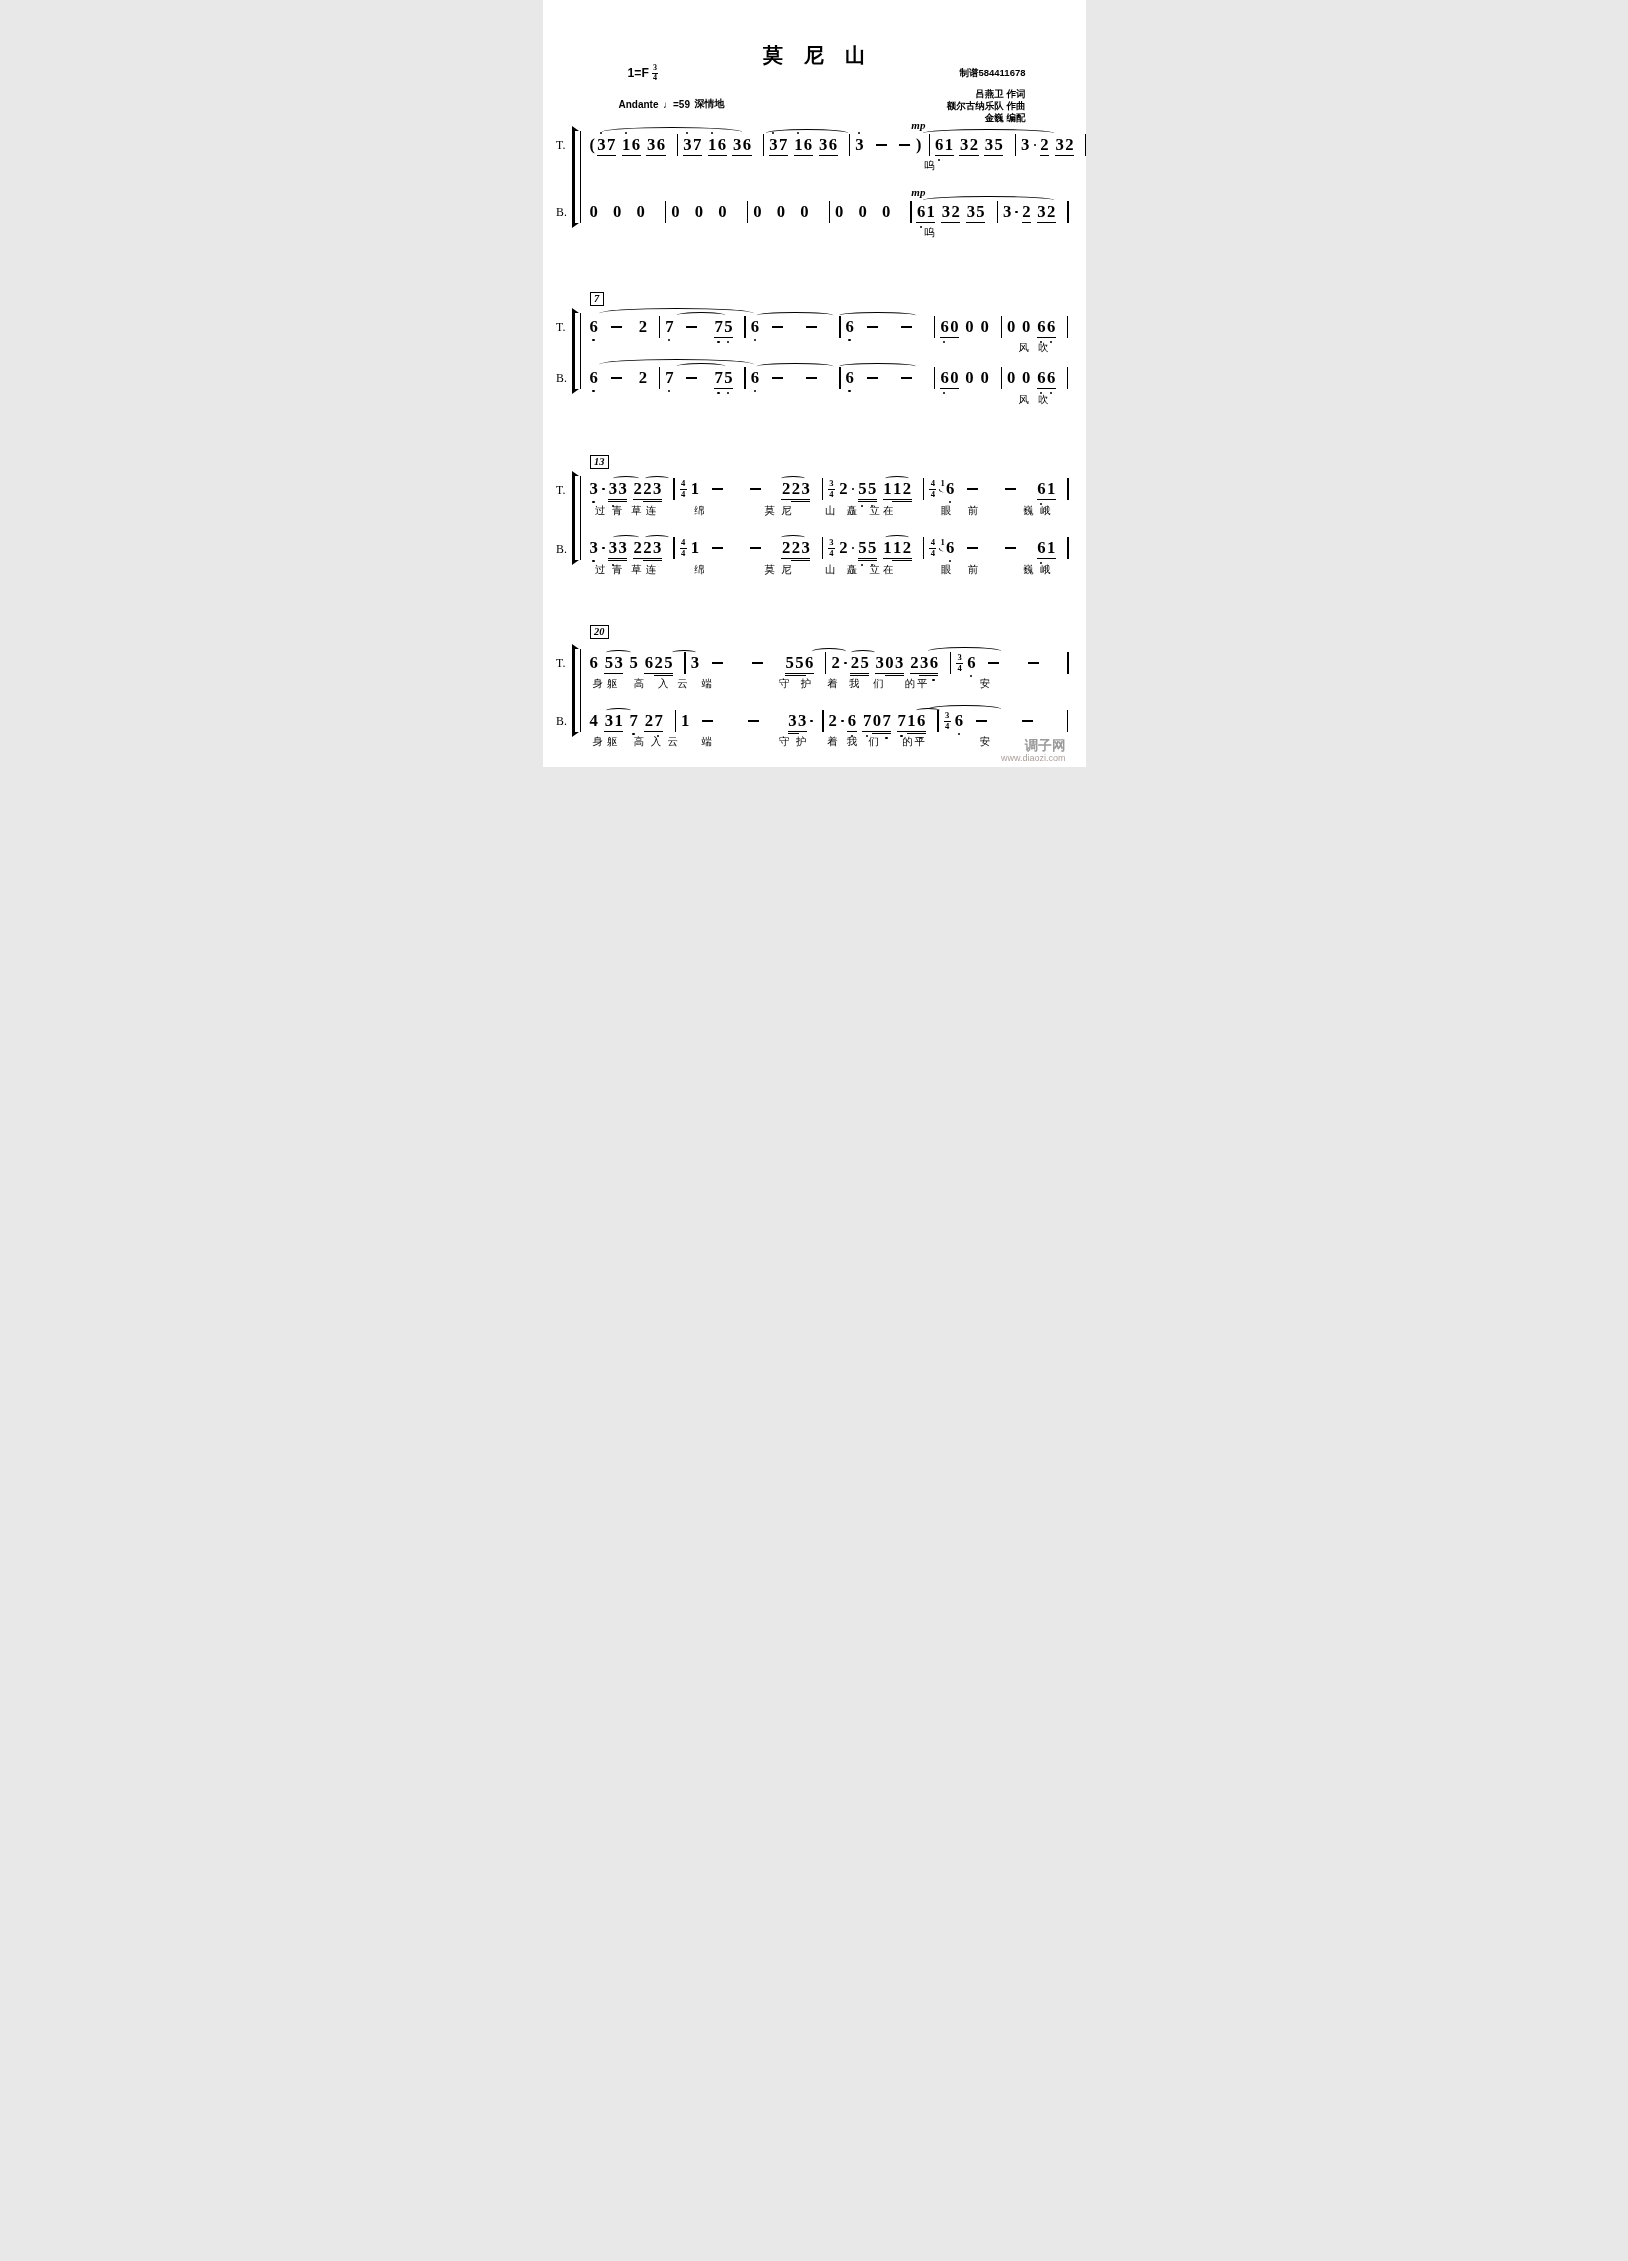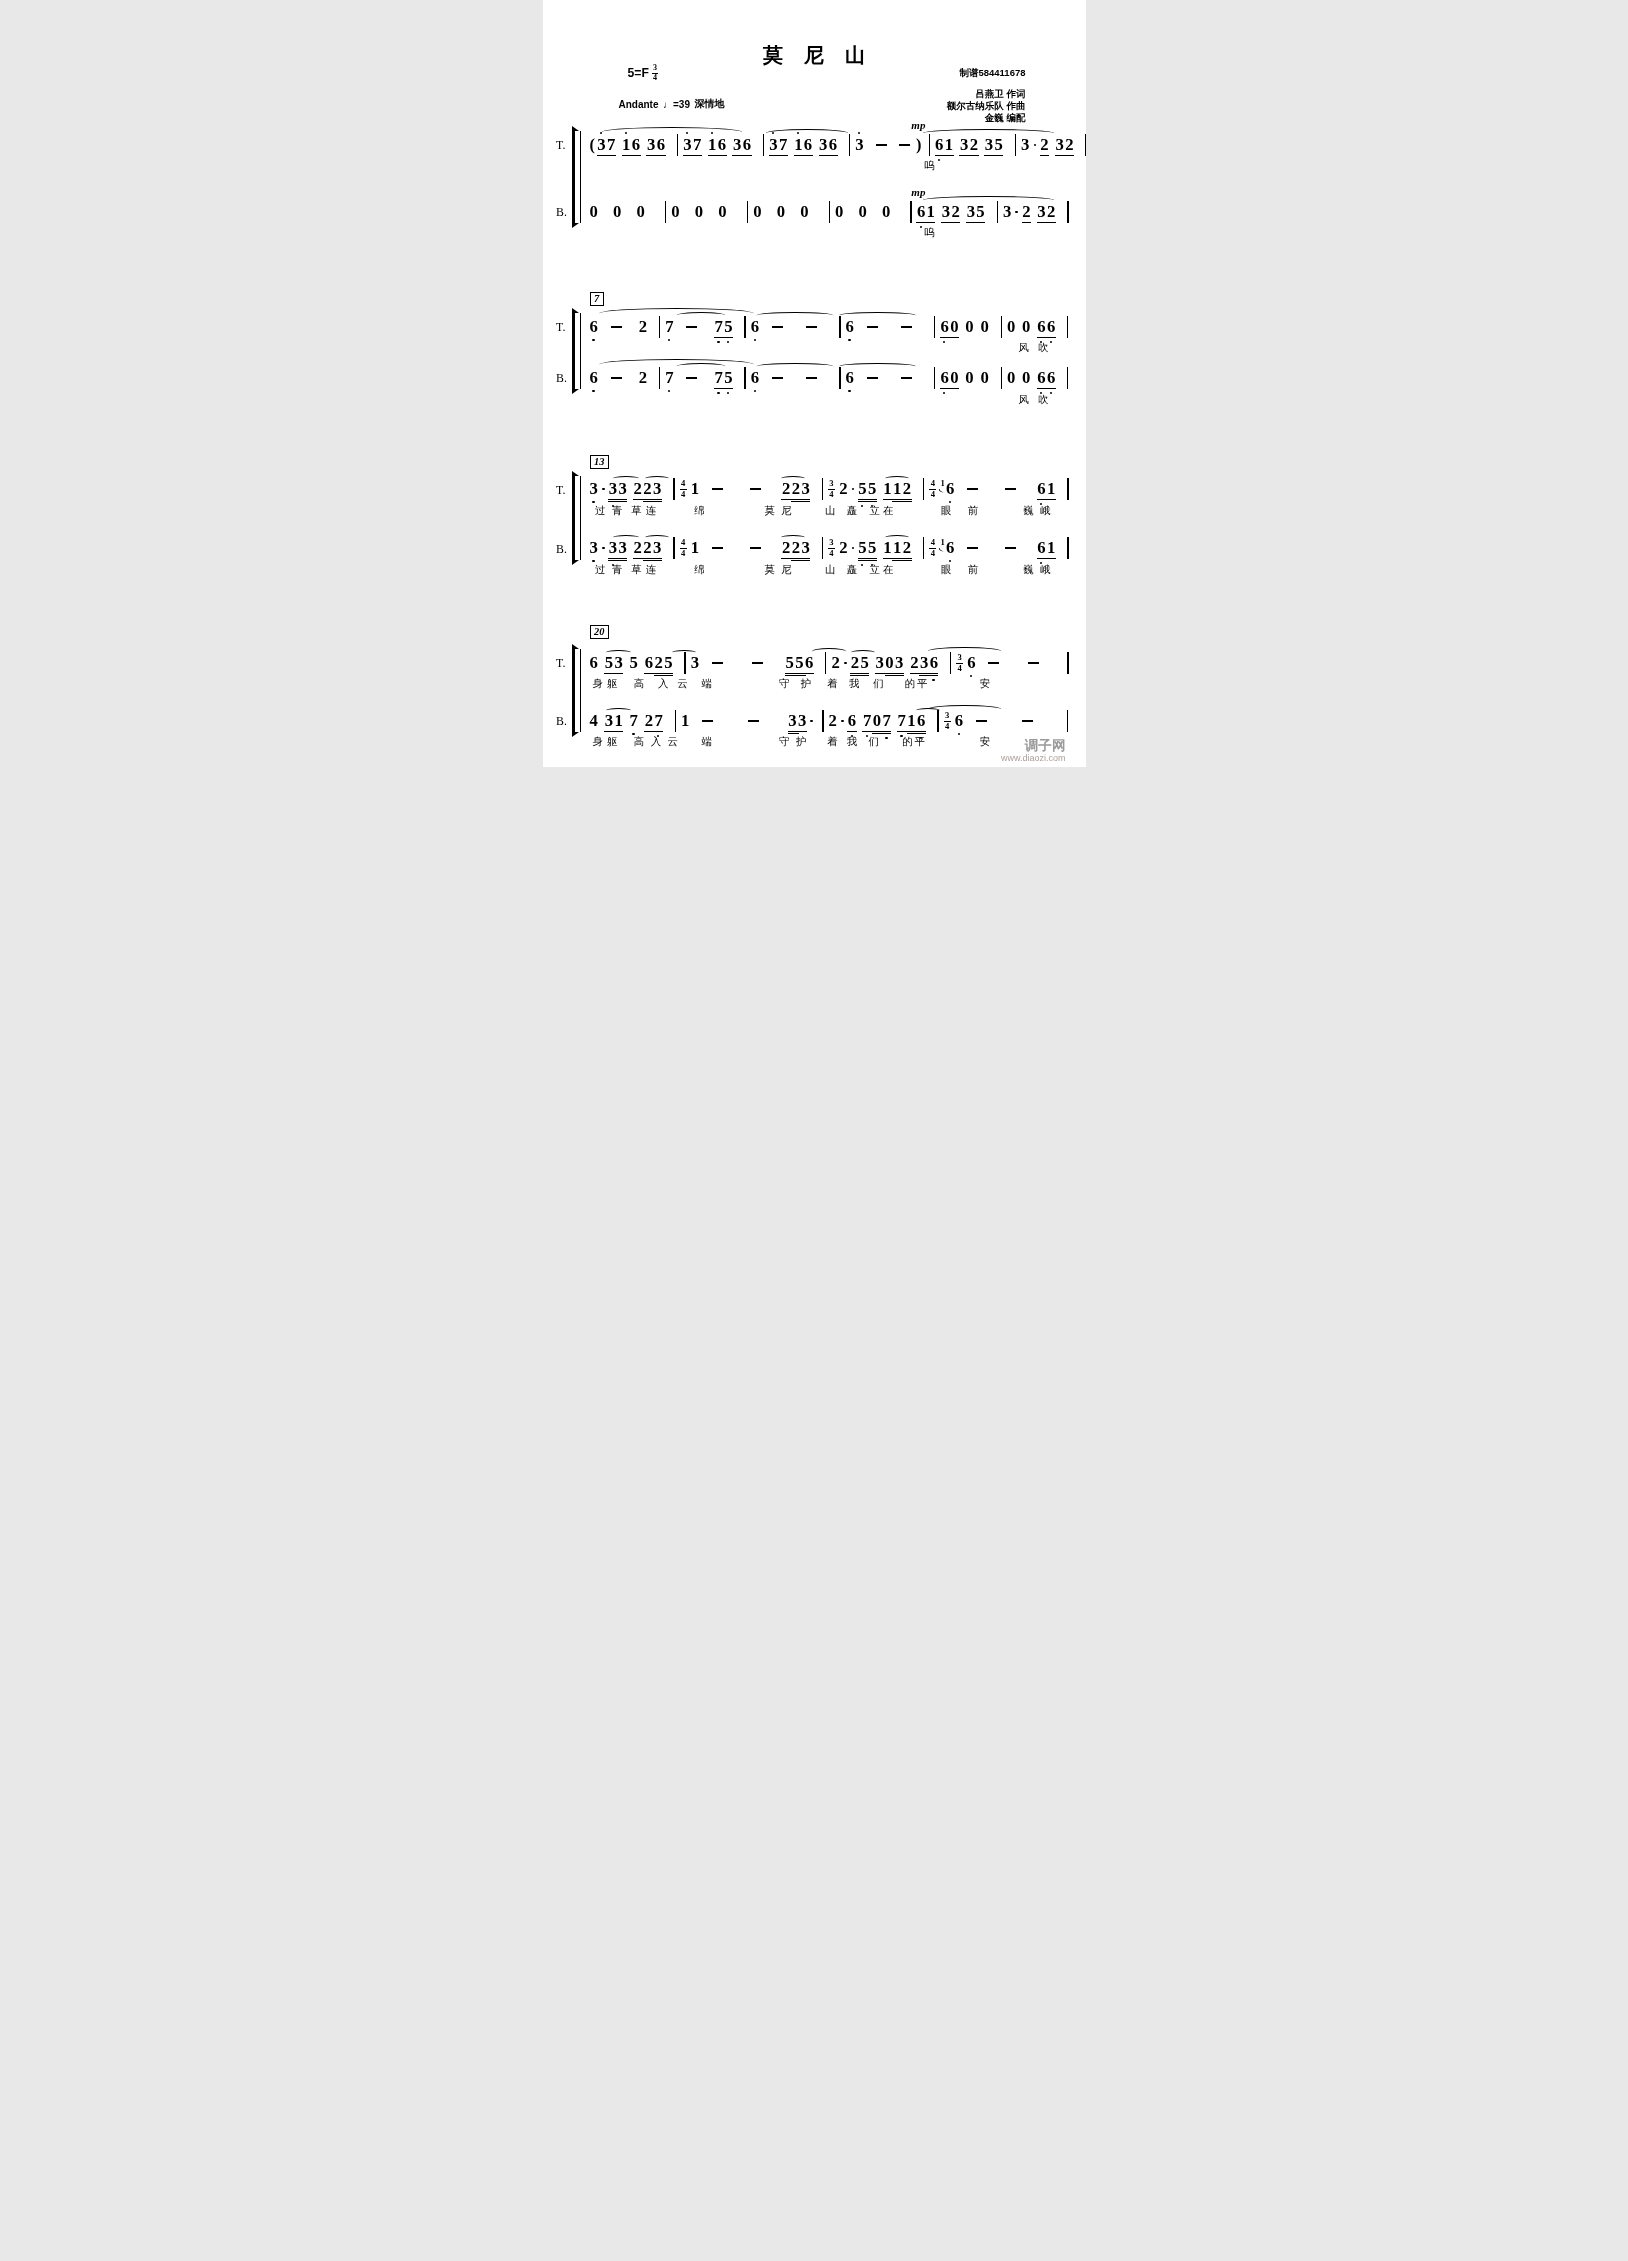--- a/index.html
+++ b/index.html
@@ -78,30 +78,30 @@
   <div class="title">
     <span class="title-text">莫尼山</span>
   </div>
 
   <div class="score-id">制谱584411678</div>
   <div class="credit c0">吕燕卫  作词</div>
   <div class="credit c1">额尔古纳乐队  作曲</div>
   <div class="credit c2">金巍  编配</div>
 
   <div class="keyline">
-    <span>5=F</span>
+    <span>1=F</span>
     <span class="frac">
       <span class="fn">3</span>
       <span class="fd">4</span>
     </span>
   </div>
 
   <div class="tempoline">
     <span>Andante</span>
-    <span>♩=39</span>
+    <span>♩=59</span>
     <span>深情地</span>
   </div>
 
   <div id="systems">
       <div class="bracket" style="top: 131px; height: 92px;"></div>
       <div class="sysline" style="top: 131px; height: 92px;"></div>
       <div class="plabel" style="top: 138px;">T.</div>
       <div class="mline" style="top: 134px;">
         <span class="paren">(</span>
         <span class="note u1 tight"><i class="d hi"></i><b>3</b><i class="ul ul1"></i></span>

